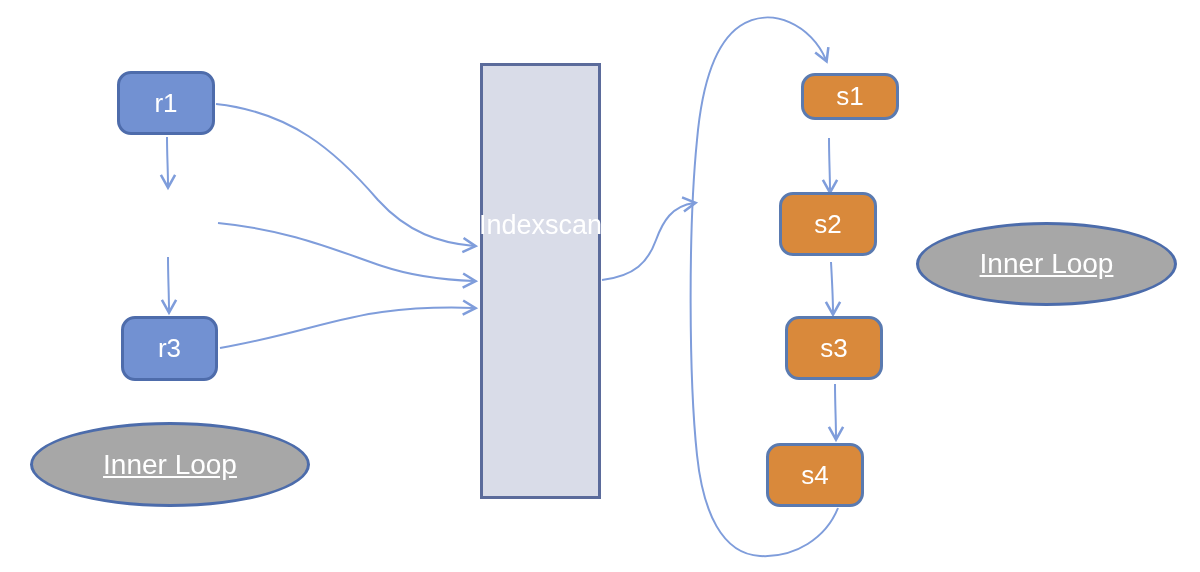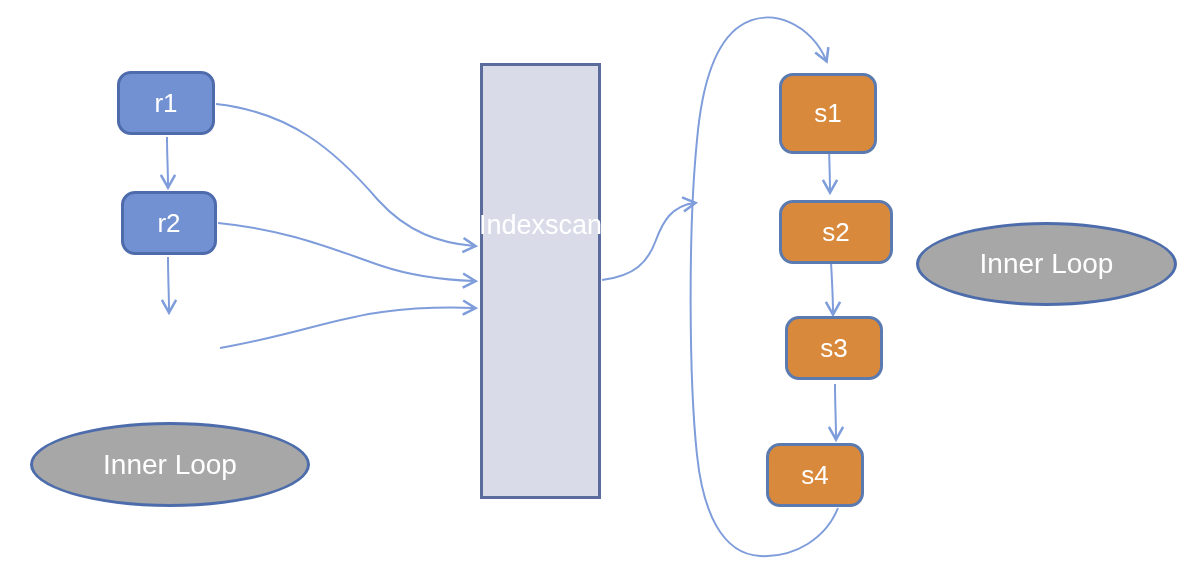--- a/index.html
+++ b/index.html
@@ -51,20 +51,21 @@
   .scanrect .line{line-height:40px;}
   .loop-ellipse{
     position:absolute;
     border-radius:50%;
     background:var(--ellipse-fill,#a7a7a7);
     border:3px solid var(--ellipse-border,#4c6cab);
     box-sizing:border-box;
     display:flex;align-items:center;justify-content:center;
     color:var(--label-text,#ffffff);
     font-size:28px;
+    text-decoration:underline;
   }
 </style>
 </head>
 <body>
 
 <div class="canvas">
 
   <svg class="edges" width="1200" height="572" viewBox="0 0 1200 572" xmlns="http://www.w3.org/2000/svg">
     <defs>
       <marker id="chev" viewBox="0 0 12 12" refX="9" refY="6" markerWidth="19" markerHeight="19" markerUnits="userSpaceOnUse" orient="auto">
@@ -86,33 +87,33 @@
              C772,5 812,26 826,60" marker-end="url(#chev)"></path>
 
     <path class="edge" d="M829,138 C829,158 830,175 830,191" marker-end="url(#chev)"></path>
     <path class="edge" d="M831,262 C832,281 833,297 833,313" marker-end="url(#chev)"></path>
     <path class="edge" d="M835,384 C835,404 836,421 836,438" marker-end="url(#chev)"></path>
   </svg>
 
   <div class="node outer" style="left:117px;top:71px;width:98px;height:64px">
     <span>r1</span>
   </div>
-  <div class="node outer" style="left:121px;top:191px;width:96px;height:64px">
-    <span>r2</span>
+  <div class="node outer" style="left:121px;top:316px;width:97px;height:65px">
+    <span>r3</span>
   </div>
 
   <div class="scanrect">
     <div class="line">Index</div>
     <div class="line">scan</div>
   </div>
 
-  <div class="node inner" style="left:779px;top:73px;width:98px;height:81px">
+  <div class="node inner" style="left:801px;top:73px;width:98px;height:47px">
     <span>s1</span>
   </div>
-  <div class="node inner" style="left:779px;top:200px;width:114px;height:64px">
+  <div class="node inner" style="left:779px;top:192px;width:98px;height:64px">
     <span>s2</span>
   </div>
   <div class="node inner" style="left:785px;top:316px;width:98px;height:64px">
     <span>s3</span>
   </div>
   <div class="node inner" style="left:766px;top:443px;width:98px;height:64px">
     <span>s4</span>
   </div>
 
   <div class="loop-ellipse" style="left:30px;top:422px;width:280px;height:85px">

